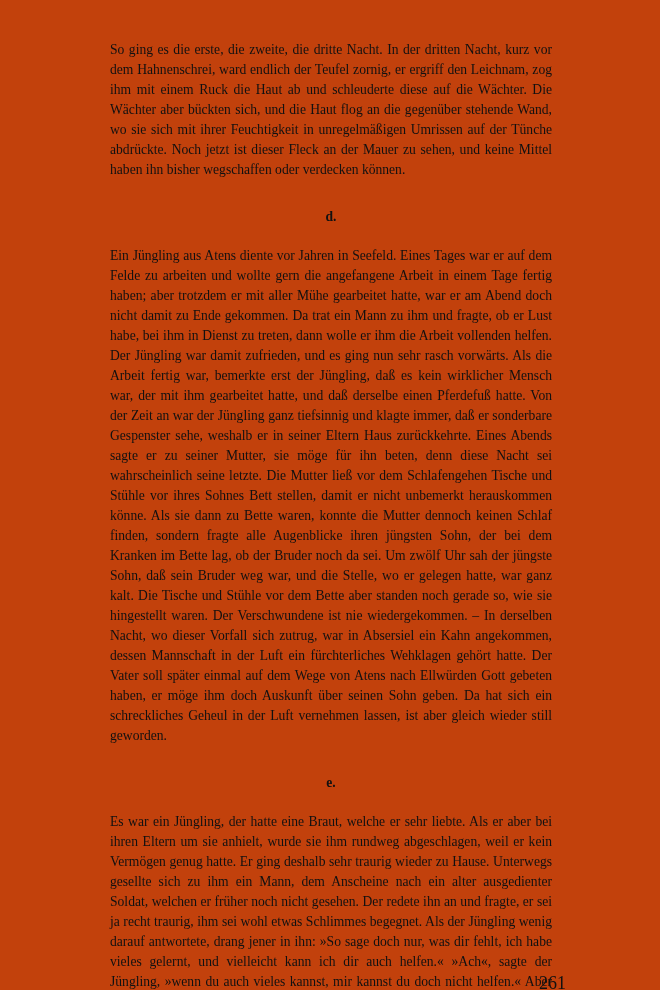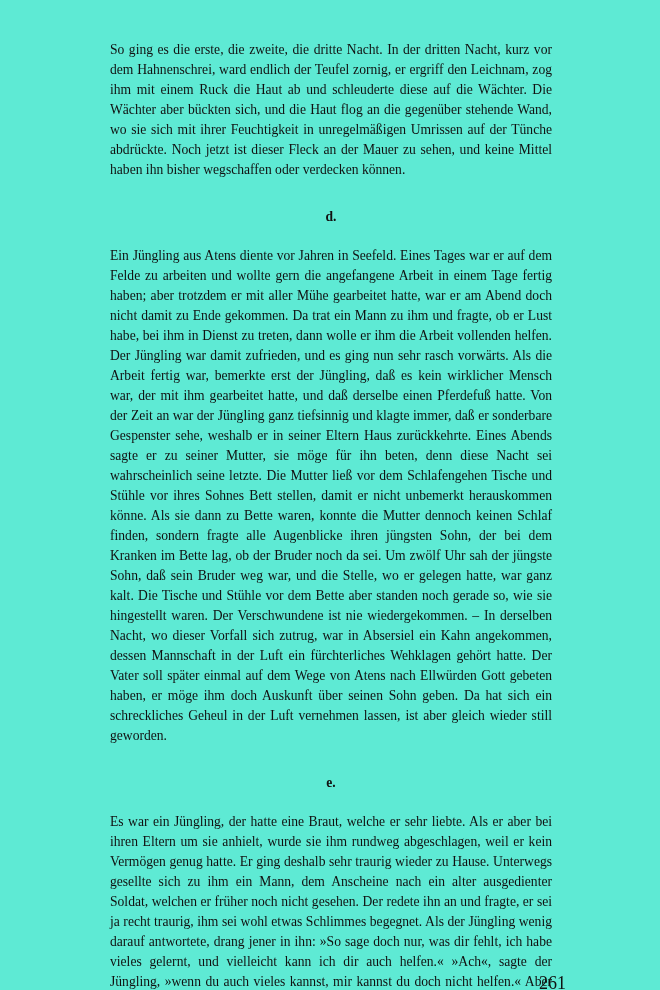--- a/index.html
+++ b/index.html
@@ -5,21 +5,21 @@
   html, body {
     margin: 0;
     padding: 0;
     background: #ffffff;
   }
   .page {
     position: relative;
     width: 660px;
     height: 990px;
     box-sizing: border-box;
-    background: #5eead4;
+    background: #c2410c;
     padding: 40px 108px 60px 110px;
     font-family: "Liberation Serif", "DejaVu Serif", serif;
     color: #111111;
     overflow: hidden;
   }
   .para {
     margin: 0;
     font-size: 13.6px;
     line-height: 20px;
     text-align: justify;

